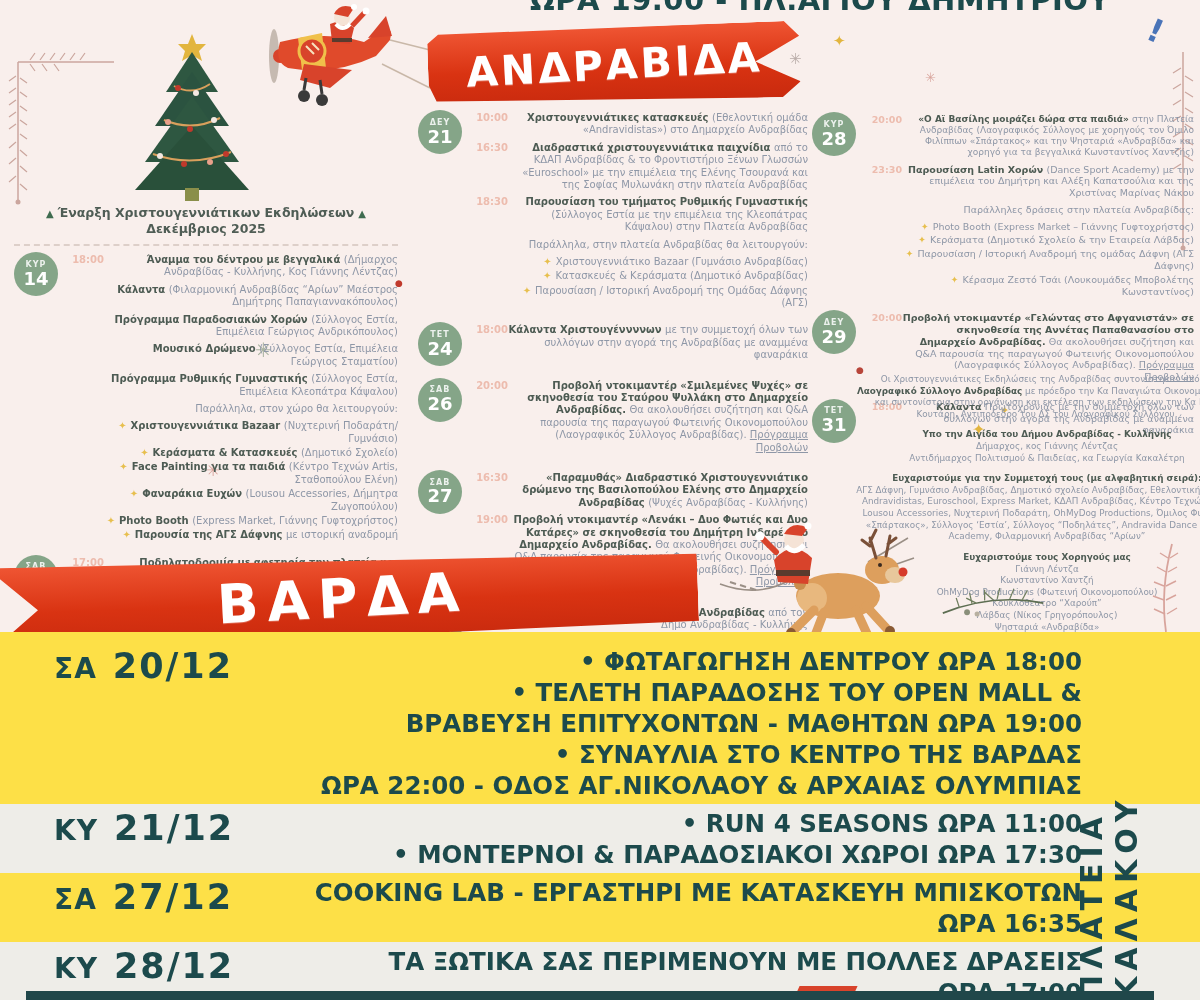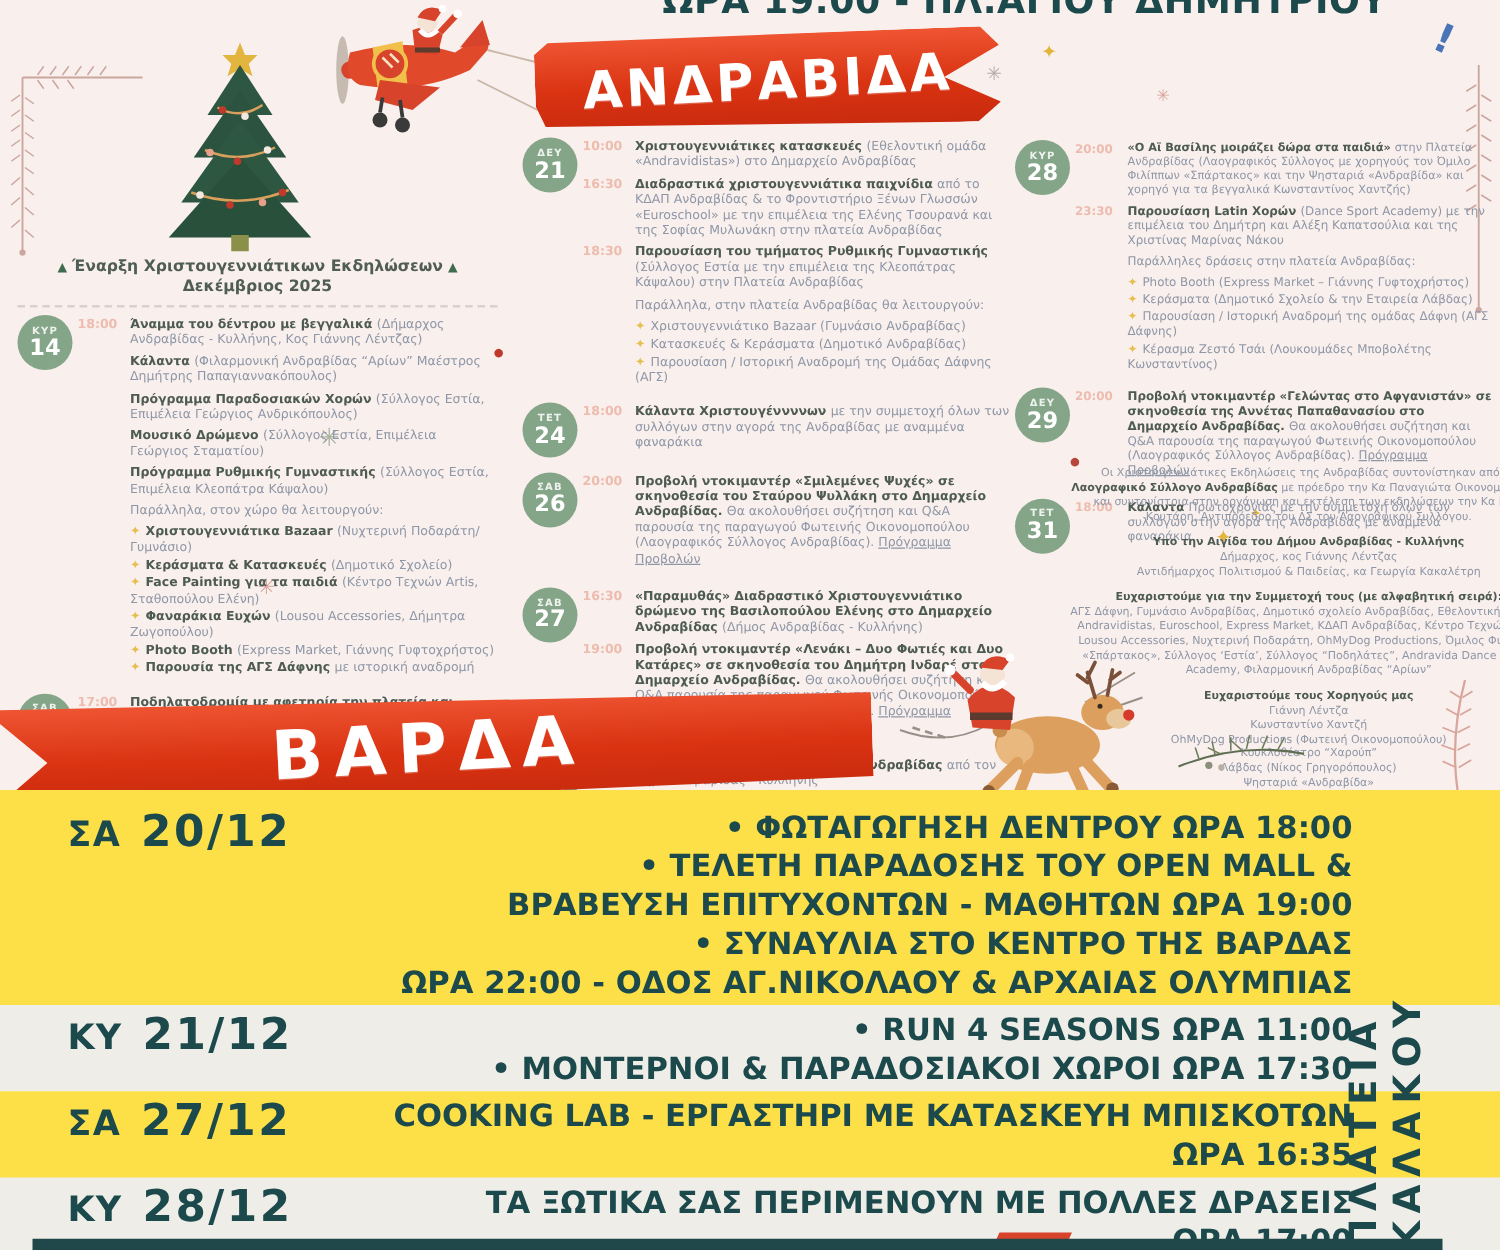--- a/index.html
+++ b/index.html
@@ -26,21 +26,21 @@
   .col0{left:14px;top:252px;width:384px;}
   .col1{left:418px;top:110px;width:390px;}
   .col2{left:812px;top:112px;width:382px;font-size:9.5px;}
   .group{display:flex;margin-bottom:11px;}
   .bcol{flex:0 0 48px;}
   .badge{width:44px;height:44px;border-radius:50%;background:#85a588;color:#fff;
     display:flex;flex-direction:column;align-items:center;justify-content:center;font-weight:bold;}
   .bday{font-size:8px;letter-spacing:1px;opacity:.85;}
   .bnum{font-size:18px;line-height:1.05;}
   .gct{flex:1;padding-top:2px;}
-  .evt{display:flex;margin-bottom:5px;}
+  .evt{display:flex;margin-bottom:5px;text-align:right;}
   .evt .t{flex:0 0 42px;color:#edbcae;font-weight:bold;}
   .ebody{flex:1;}
   .evt.small .ebody{font-size:9px;}
   .seg-b{font-weight:bold;color:#4d5b53;}
   .seg-r{color:#8e97a7;}
   .seg-u{color:#8e97a7;text-decoration:underline;}
   .star{color:#e7bf4e;margin-right:4px;}
   .evt.plain{margin-top:4px;}
   .evt.bullet{margin-bottom:2px;}
 
@@ -310,21 +310,21 @@
       <div class="group">
         <div class="bcol">
           <div class="badge">
             <div class="bday">ΣΑΒ</div>
             <div class="bnum">27</div>
           </div>
         </div>
         <div class="gct">
           <div class="evt">
             <span class="t">16:30</span>
-            <div class="ebody"><span class="seg-b">«Παραμυθάς» Διαδραστικό Χριστουγεννιάτικο δρώμενο της Βασιλοπούλου Ελένης στο Δημαρχείο Ανδραβίδας </span><span class="seg-r">(Δήμος Ανδραβίδας - Κυλλήνης)</span></div>
+            <div class="ebody"><span class="seg-b">«Παραμυθάς» Διαδραστικό Χριστουγεννιάτικο δρώμενο της Βασιλοπούλου Ελένης στο Δημαρχείο Ανδραβίδας </span><span class="seg-r">(Ψυχές Ανδραβίδας - Κυλλήνης)</span></div>
           </div>
           <div class="evt">
             <span class="t">19:00</span>
             <div class="ebody"><span class="seg-b">Προβολή ντοκιμαντέρ «Λενάκι – Δυο Φωτιές και Δυο Κατάρες» σε σκηνοθεσία του Δημήτρη Ινδαρέ στο Δημαρχείο Ανδραβίδας. </span><span class="seg-r">Θα ακολουθήσει συζήτηση και Q&amp;A παρουσία της παραγωγού Φωτεινής Οικονομοπούλου (Λαογραφικός Σύλλογος Ανδραβίδας). </span><span class="seg-u">Πρόγραμμα Προβολών</span></div>
           </div>
         </div>
       </div>
       <div class="group">
         <div class="bcol">
           <div class="badge">

